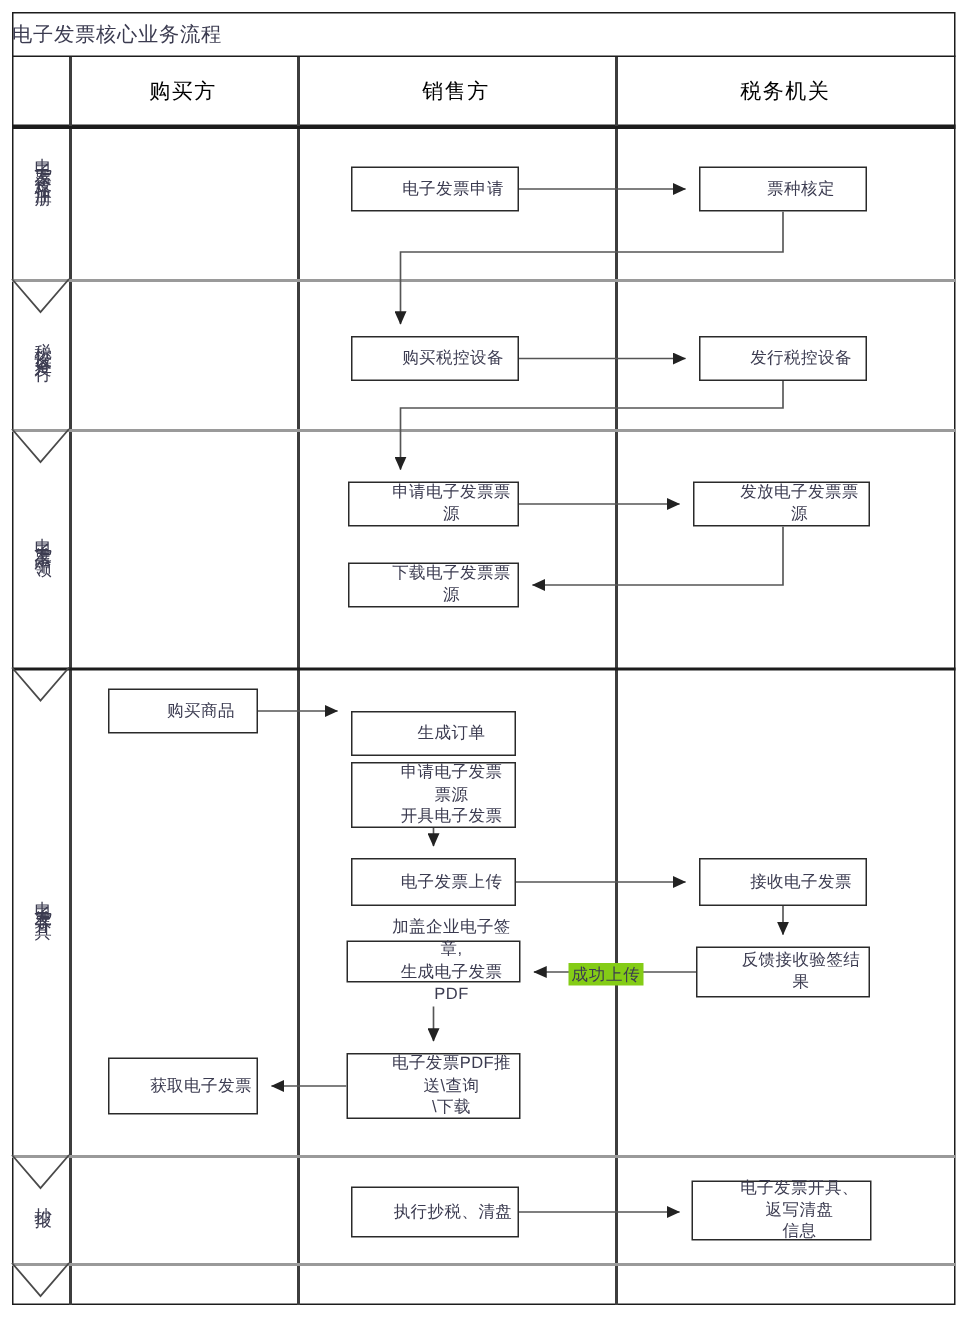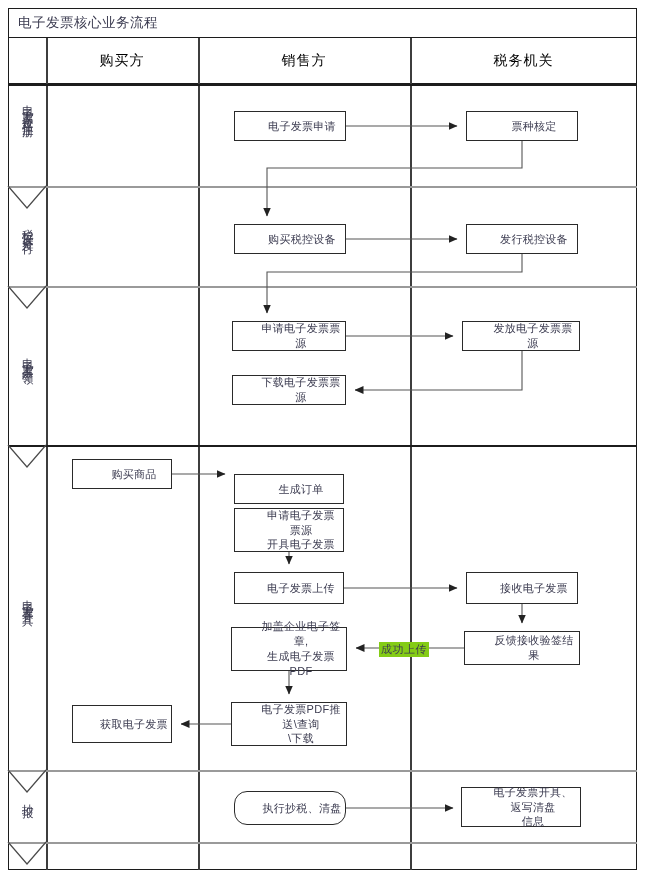--- a/index.html
+++ b/index.html
@@ -19,21 +19,20 @@
   }
   
   .title-bar{
     position:absolute;left:8px;top:8px;
     width:629px;height:30px;
     border-bottom:1.5px solid #1c1c1c;
     box-sizing:border-box;
     display:flex;align-items:center;
   }
   .title-text{
-    padding-left:10px;
     font-size:13.5px;
     color:#3b3b50;
     letter-spacing:0.5px;
     white-space:nowrap;
   }
   
   .header-row{
     position:absolute;left:8px;top:38px;
     width:629px;height:46px;
     border-bottom:1.5px solid #1c1c1c;
@@ -218,35 +217,35 @@
   <div class="node" id="nd9" style="left: 234px; top: 508px; width: 110px; height: 44px;">
       <span class="nl">申请电子发票票源
 开具电子发票</span>
     </div>
   <div class="node" id="nd10" style="left: 234px; top: 572px; width: 110px; height: 32px;">
       <span class="nl">电子发票上传</span>
     </div>
   <div class="node" id="nd11" style="left: 466px; top: 572px; width: 112px; height: 32px;">
       <span class="nl">接收电子发票</span>
     </div>
-  <div class="node" id="nd12" style="left: 231px; top: 627px; width: 116px; height: 44px;">
+  <div class="node" id="nd12" style="left: 231px; top: 627px; width: 116px; height: 28px;">
       <span class="nl">加盖企业电子签章,
 生成电子发票PDF</span>
     </div>
   <div class="node" id="nd13" style="left: 464px; top: 631px; width: 116px; height: 34px;">
       <span class="nl">反馈接收验签结果</span>
     </div>
   <div class="node" id="nd14" style="left: 231px; top: 702px; width: 116px; height: 44px;">
       <span class="nl">电子发票PDF推送\查询
 \下载</span>
     </div>
   <div class="node" id="nd15" style="left: 72px; top: 705px; width: 100px; height: 38px;">
       <span class="nl">获取电子发票</span>
     </div>
-  <div class="node" id="nd16" style="left: 234px; top: 791px; width: 112px; height: 34px; border-radius: 13px;">
+  <div class="node" id="nd16" style="left: 234px; top: 791px; width: 112px; height: 34px;">
       <span class="nl">执行抄税、清盘</span>
     </div>
   <div class="node" id="nd17" style="left: 461px; top: 787px; width: 120px; height: 40px;">
       <span class="nl">电子发票开具、返写清盘
 信息</span>
     </div>
 
 </div>
 
 </body></html>

